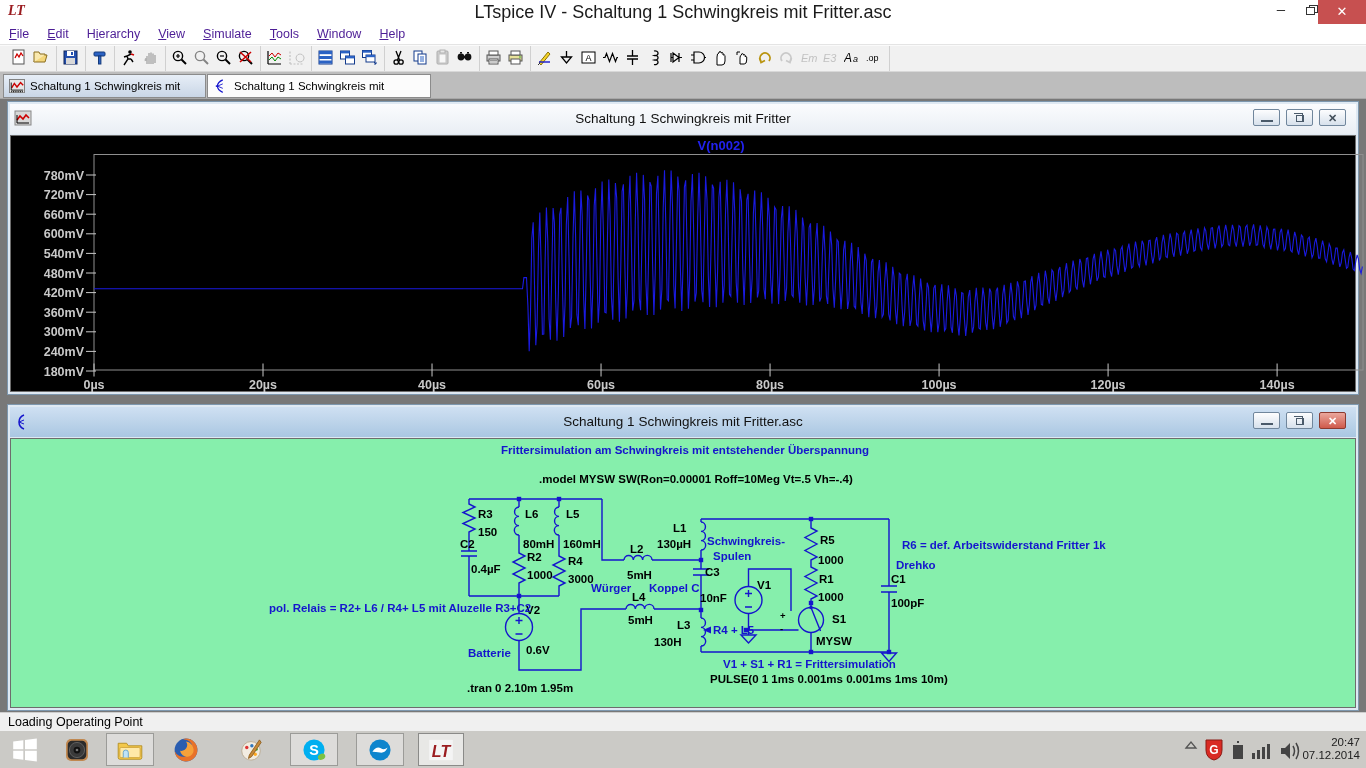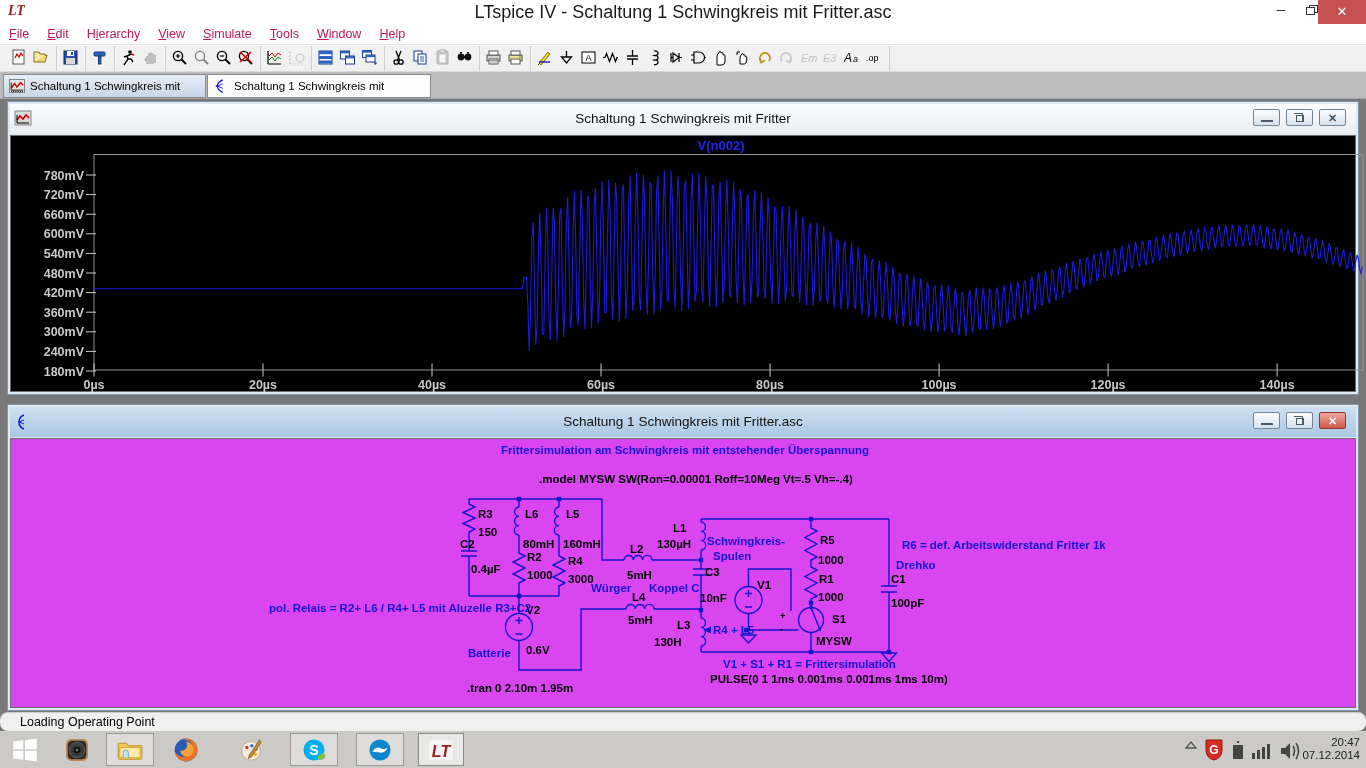--- a/index.html
+++ b/index.html
@@ -7,21 +7,21 @@
   #titlebar { position:absolute; left:0; top:0; width:1366px; height:24px; background:#ffffff; }
   #app-logo { position:absolute; left:8px; top:3px; width:20px; height:18px; font:italic bold 14px "Liberation Serif",serif; color:#9b1c20; }
   #title-text { position:absolute; left:0; top:0; width:100%; height:24px; text-align:center; font-size:18px; color:#1b1b1b; line-height:24px; }
   .cap-btn { position:absolute; top:0; height:24px; text-align:center; color:#333; }
   #btn-min { right:70px; width:30px; font-size:15px; line-height:18px;}
   #btn-restore { right:40px; width:30px; }
   #btn-restore .sq { position:absolute; left:10px; top:7px; width:9px; height:8px; border:1px solid #333; background:#fff;}
   #btn-restore .sq2 { left:13px; top:5px; }
   #btn-close-app { right:0; width:48px; background:#c75050; color:#fff; font-size:13px; line-height:23px; }
   #menubar { position:absolute; left:0; top:24px; width:1366px; height:21px; background:#ffffff; border-bottom:1px solid #e4e4e4; }
-  .menu-item { display:inline-block; padding:0 9px; font-size:12.5px; color:#be185d; line-height:20px; }
+  .menu-item { display:inline-block; padding:0 9px; font-size:12.5px; color:#4c1d95; line-height:20px; }
   .menu-item u { text-decoration:underline; }
   #toolbar { position:absolute; left:0; top:45px; width:1366px; height:27px; background:#f1f1f1; border-bottom:1px solid #d8d8d8; border-top:1px solid #fafafa; padding-left:6px; white-space:nowrap; }
   .tb-group { display:inline-block; vertical-align:top; height:25px; padding:0 3px; border-right:1px solid #d0d0d0; }
   .tb-btn { display:inline-block; width:22px; height:24px; vertical-align:top; padding:3px 2px; }
   .tb-btn svg { width:17px; height:17px; display:block; }
   .tb-btn.disabled { opacity:.45; filter:grayscale(1); }
   #tabbar { position:absolute; left:0; top:72px; width:1366px; height:27px; background:#bdbdbd; border-bottom:1px solid #a8a8a8; }
   .tab { position:absolute; top:2px; height:24px; border:1px solid #8b8b8b; font-size:11.5px; color:#000; }
   .tab .ticon { position:absolute; left:5px; top:4px; width:16px; height:15px; }
   .tab .tlabel { position:absolute; left:26px; top:0; line-height:23px; }
@@ -39,22 +39,22 @@
   .win-btn .g-min { position:absolute; left:7px; top:10px; width:12px; height:2px; background:#4a5a6a; }
   .win-btn .g-rest { position:absolute; left:9px; top:5px; width:8px; height:7px; border:1px solid #4a5a6a; }
   .win-btn .g-rest:after { content:""; position:absolute; left:-3px; top:-3px; width:8px; height:7px; border:1px solid #4a5a6a; border-bottom:none; border-left:none;}
   .win-btn.red { background:linear-gradient(#eba79d,#cf5a4b); border-color:#8c3a30; }
   .win-btn .g-x { position:absolute; left:0; top:0; width:100%; text-align:center; font-size:11px; font-weight:bold; color:#50410a; line-height:16px; color:#44505c;}
   .win-btn.red .g-x { color:#fff; }
   #wave-win { top:101px; height:294px; }
   #schem-win { top:404px; height:307px; }
   .win-content { position:absolute; left:2px; right:2px; top:33px; bottom:2px; border:1px solid #6d6d6d; }
   #wave-content { background:#000;padding-left:28px; }
-  #schem-content { background:#d946ef; }
-  #statusbar { position:absolute; left:0; top:712px; width:1366px; height:19px; background:#f0f0f0; border-top:1px solid #cdcdcd; font-size:12.5px; color:#000; line-height:18px; padding-left:20px;border-radius:8px; }
+  #schem-content { background:#86efac; }
+  #statusbar { position:absolute; left:0; top:712px; width:1366px; height:19px; background:#f0f0f0; border-top:1px solid #cdcdcd; font-size:12.5px; color:#000; line-height:18px; padding-left:8px; }
   #taskbar { position:absolute; left:0; top:731px; width:1366px; height:37px; background:#cbcac6; }
   .tb-item { position:absolute; top:2px; height:33px; }
   .tb-frame { border:1px solid #9b9b98; background:rgba(255,255,255,.35); }
   .tb-frame.activeapp { background:#e8e8e6; border-color:#8a8a88; }
   .tray-txt { position:absolute; right:6px; font-size:11.5px; color:#222; text-align:right; line-height:13px;margin-left:36px;}
   svg text { font-family:"Liberation Sans",sans-serif; }
 </style>
 </head>
 <body>
 

